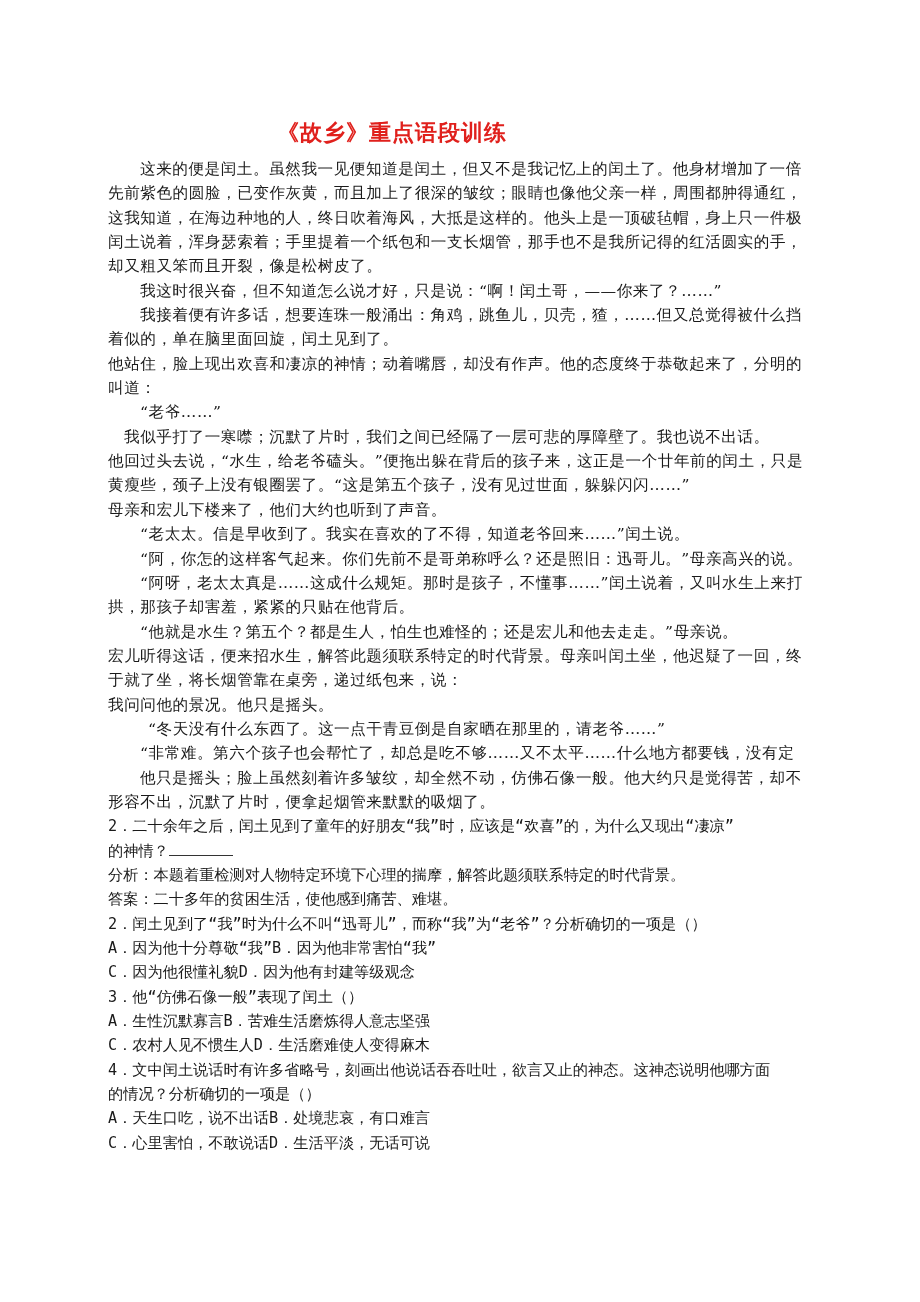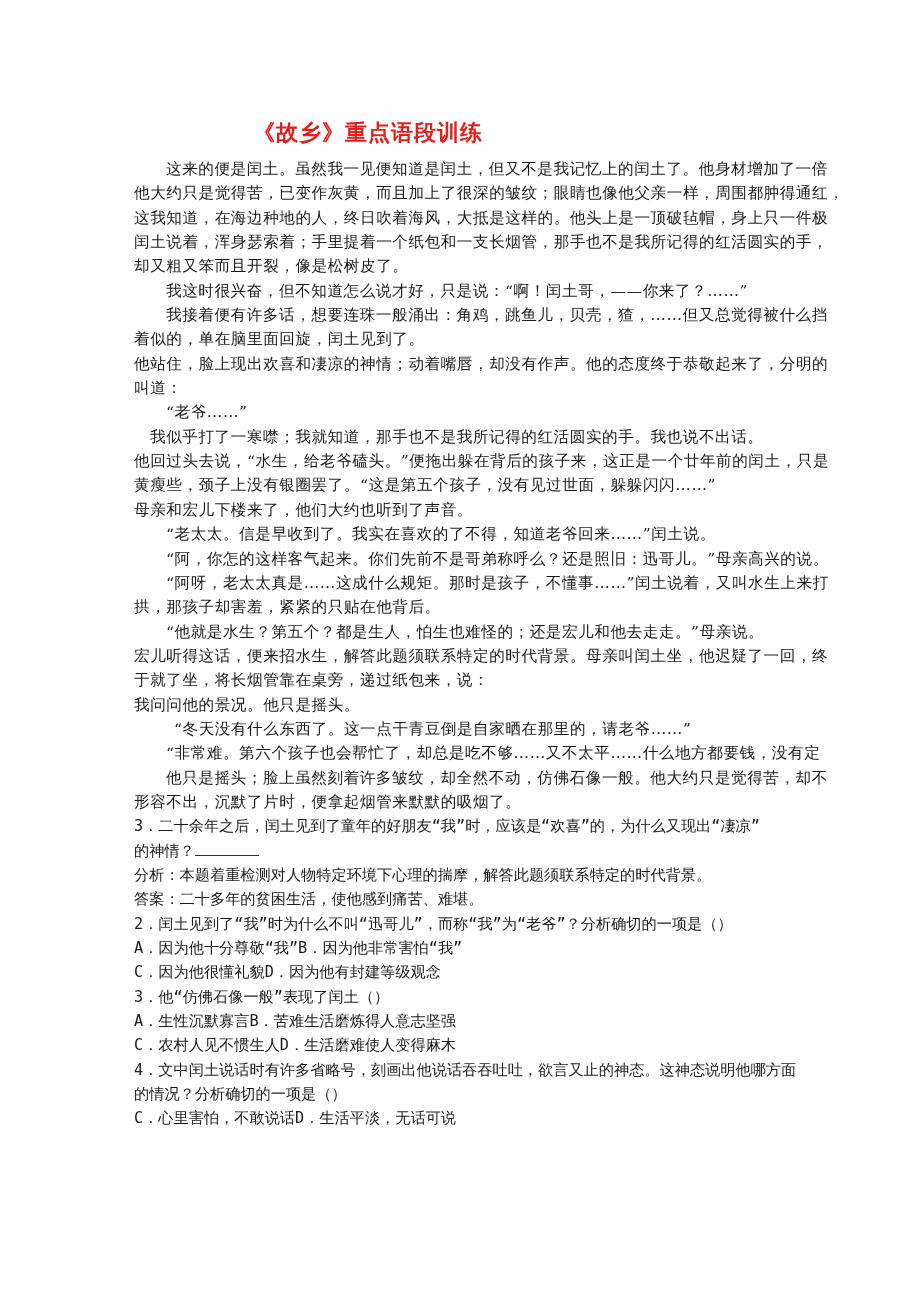--- a/index.html
+++ b/index.html
@@ -1,85 +1,86 @@
 <!DOCTYPE html>
 <html><head>
   <meta charset="utf-8">
   <style>
     html, body { margin: 0; padding: 0; background: #ffffff; }
     body { width: 920px; height: 1302px; position: relative; overflow: hidden;
            font-family: "DejaVu Serif", "Liberation Serif", serif; color: #1a1a1a; }
-    .page { position: absolute; left: 0; top: 0; width: 736px; height: 1302px; }
+    .page { position: absolute; left: 0; top: 0; width: 736px; height: 1302px; padding-left: 48px; }
     .title { position: absolute; left: 0; right: 0; top: 118px; text-align: center;
              font-family: "DejaVu Sans", "Liberation Sans", sans-serif; font-weight: bold;
              font-size: 22px; line-height: 30px; color: #e0201c; letter-spacing: 1px; }
-    .body { position: absolute; left: 108px; top: 157px; width: 706px; margin-left: 26px; }
+    .body { position: absolute; left: 108px; top: 157px; width: 706px; }
     .line { display: block; font-size: 15.6px; line-height: 24.35px; height: 24.35px;
             white-space: nowrap; letter-spacing: 0.55px; }
     .mono { font-family: "DejaVu Sans Mono", "Liberation Mono", monospace; letter-spacing: 0; font-size: 15.2px; }
     .ind2 { padding-left: 32px; }
     .ind1 { padding-left: 16px; }
     .ind3 { padding-left: 40px; }
     .blank { display: inline-block; width: 64px; border-bottom: 1px solid #333; height: 14px; vertical-align: baseline; }
   </style>
 </head>
 <body>
 
 <div class="page">
   <div class="title">《故乡》重点语段训练</div>
 
   <div class="body">
     <div id="passage">
         <span class="line ind2">这来的便是闰土。虽然我一见便知道是闰土，但又不是我记忆上的闰土了。他身材增加了一倍</span>
-        <span class="line">他大约只是觉得苦，已变作灰黄，而且加上了很深的皱纹；眼睛也像他父亲一样，周围都肿得通红，</span>
+        <span class="line">先前紫色的圆脸，已变作灰黄，而且加上了很深的皱纹；眼睛也像他父亲一样，周围都肿得通红，</span>
         <span class="line">这我知道，在海边种地的人，终日吹着海风，大抵是这样的。他头上是一顶破毡帽，身上只一件极</span>
         <span class="line">闰土说着，浑身瑟索着；手里提着一个纸包和一支长烟管，那手也不是我所记得的红活圆实的手，</span>
         <span class="line">却又粗又笨而且开裂，像是松树皮了。</span>
         <span class="line ind2">我这时很兴奋，但不知道怎么说才好，只是说：“啊！闰土哥，——你来了？……”</span>
         <span class="line ind2">我接着便有许多话，想要连珠一般涌出：角鸡，跳鱼儿，贝壳，猹，……但又总觉得被什么挡</span>
         <span class="line">着似的，单在脑里面回旋，闰土见到了。</span>
         <span class="line">他站住，脸上现出欢喜和凄凉的神情；动着嘴唇，却没有作声。他的态度终于恭敬起来了，分明的</span>
         <span class="line">叫道：</span>
         <span class="line ind2">“老爷……”</span>
-        <span class="line ind1">我似乎打了一寒噤；我就知道，那手也不是我所记得的红活圆实的手。我也说不出话。</span>
+        <span class="line ind1">我似乎打了一寒噤；沉默了片时，我们之间已经隔了一层可悲的厚障壁了。我也说不出话。</span>
         <span class="line">他回过头去说，“水生，给老爷磕头。”便拖出躲在背后的孩子来，这正是一个廿年前的闰土，只是</span>
         <span class="line">黄瘦些，颈子上没有银圈罢了。“这是第五个孩子，没有见过世面，躲躲闪闪……”</span>
         <span class="line">母亲和宏儿下楼来了，他们大约也听到了声音。</span>
         <span class="line ind2">“老太太。信是早收到了。我实在喜欢的了不得，知道老爷回来……”闰土说。</span>
         <span class="line ind2">“阿，你怎的这样客气起来。你们先前不是哥弟称呼么？还是照旧：迅哥儿。”母亲高兴的说。</span>
         <span class="line ind2">“阿呀，老太太真是……这成什么规矩。那时是孩子，不懂事……”闰土说着，又叫水生上来打</span>
         <span class="line">拱，那孩子却害羞，紧紧的只贴在他背后。</span>
         <span class="line ind2">“他就是水生？第五个？都是生人，怕生也难怪的；还是宏儿和他去走走。”母亲说。</span>
         <span class="line">宏儿听得这话，便来招水生，解答此题须联系特定的时代背景。母亲叫闰土坐，他迟疑了一回，终</span>
         <span class="line">于就了坐，将长烟管靠在桌旁，递过纸包来，说：</span>
         <span class="line">我问问他的景况。他只是摇头。</span>
         <span class="line ind3">“冬天没有什么东西了。这一点干青豆倒是自家晒在那里的，请老爷……”</span>
         <span class="line ind2">“非常难。第六个孩子也会帮忙了，却总是吃不够……又不太平……什么地方都要钱，没有定</span>
         <span class="line ind2">他只是摇头；脸上虽然刻着许多皱纹，却全然不动，仿佛石像一般。他大约只是觉得苦，却不</span>
         <span class="line">形容不出，沉默了片时，便拿起烟管来默默的吸烟了。</span>
       </div>
 
     <div>
-      <span class="line mono">3．二十余年之后，闰土见到了童年的好朋友“我”时，应该是“欢喜”的，为什么又现出“凄凉”</span>
+      <span class="line mono">2．二十余年之后，闰土见到了童年的好朋友“我”时，应该是“欢喜”的，为什么又现出“凄凉”</span>
       <span class="line mono"><span>的神情？</span><span class="blank"></span></span>
       <span class="line mono">分析：本题着重检测对人物特定环境下心理的揣摩，解答此题须联系特定的时代背景。</span>
       <span class="line mono">答案：二十多年的贫困生活，使他感到痛苦、难堪。</span>
     </div>
 
     <div>
       <span class="line mono">2．闰土见到了“我”时为什么不叫“迅哥儿”，而称“我”为“老爷”？分析确切的一项是（）</span>
       <span class="line mono">A．因为他十分尊敬“我”B．因为他非常害怕“我”</span>
       <span class="line mono">C．因为他很懂礼貌D．因为他有封建等级观念</span>
     </div>
 
     <div>
       <span class="line mono">3．他“仿佛石像一般”表现了闰土（）</span>
       <span class="line mono">A．生性沉默寡言B．苦难生活磨炼得人意志坚强</span>
       <span class="line mono">C．农村人见不惯生人D．生活磨难使人变得麻木</span>
     </div>
 
     <div>
       <span class="line mono">4．文中闰土说话时有许多省略号，刻画出他说话吞吞吐吐，欲言又止的神态。这神态说明他哪方面</span>
       <span class="line mono">的情况？分析确切的一项是（）</span>
+      <span class="line mono">A．天生口吃，说不出话B．处境悲哀，有口难言</span>
       <span class="line mono">C．心里害怕，不敢说话D．生活平淡，无话可说</span>
     </div>
   </div>
 </div>
 
 </body></html>

